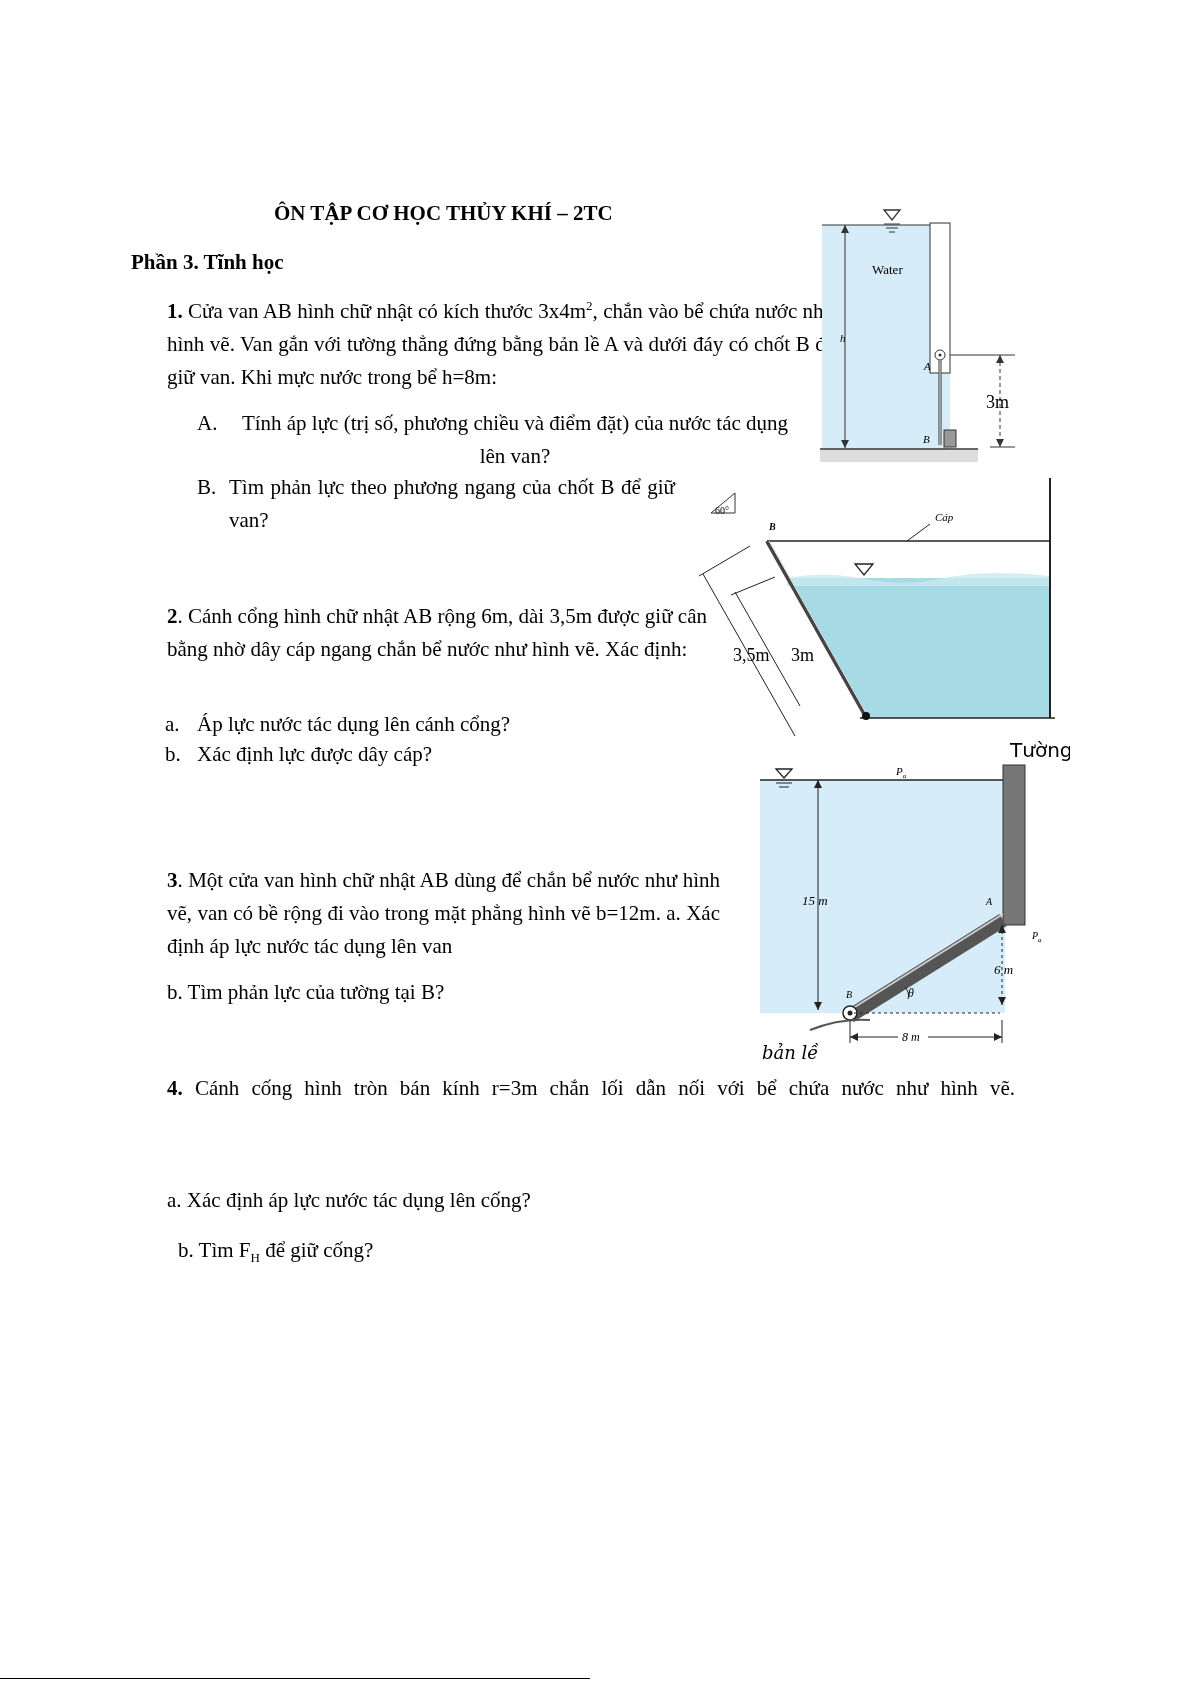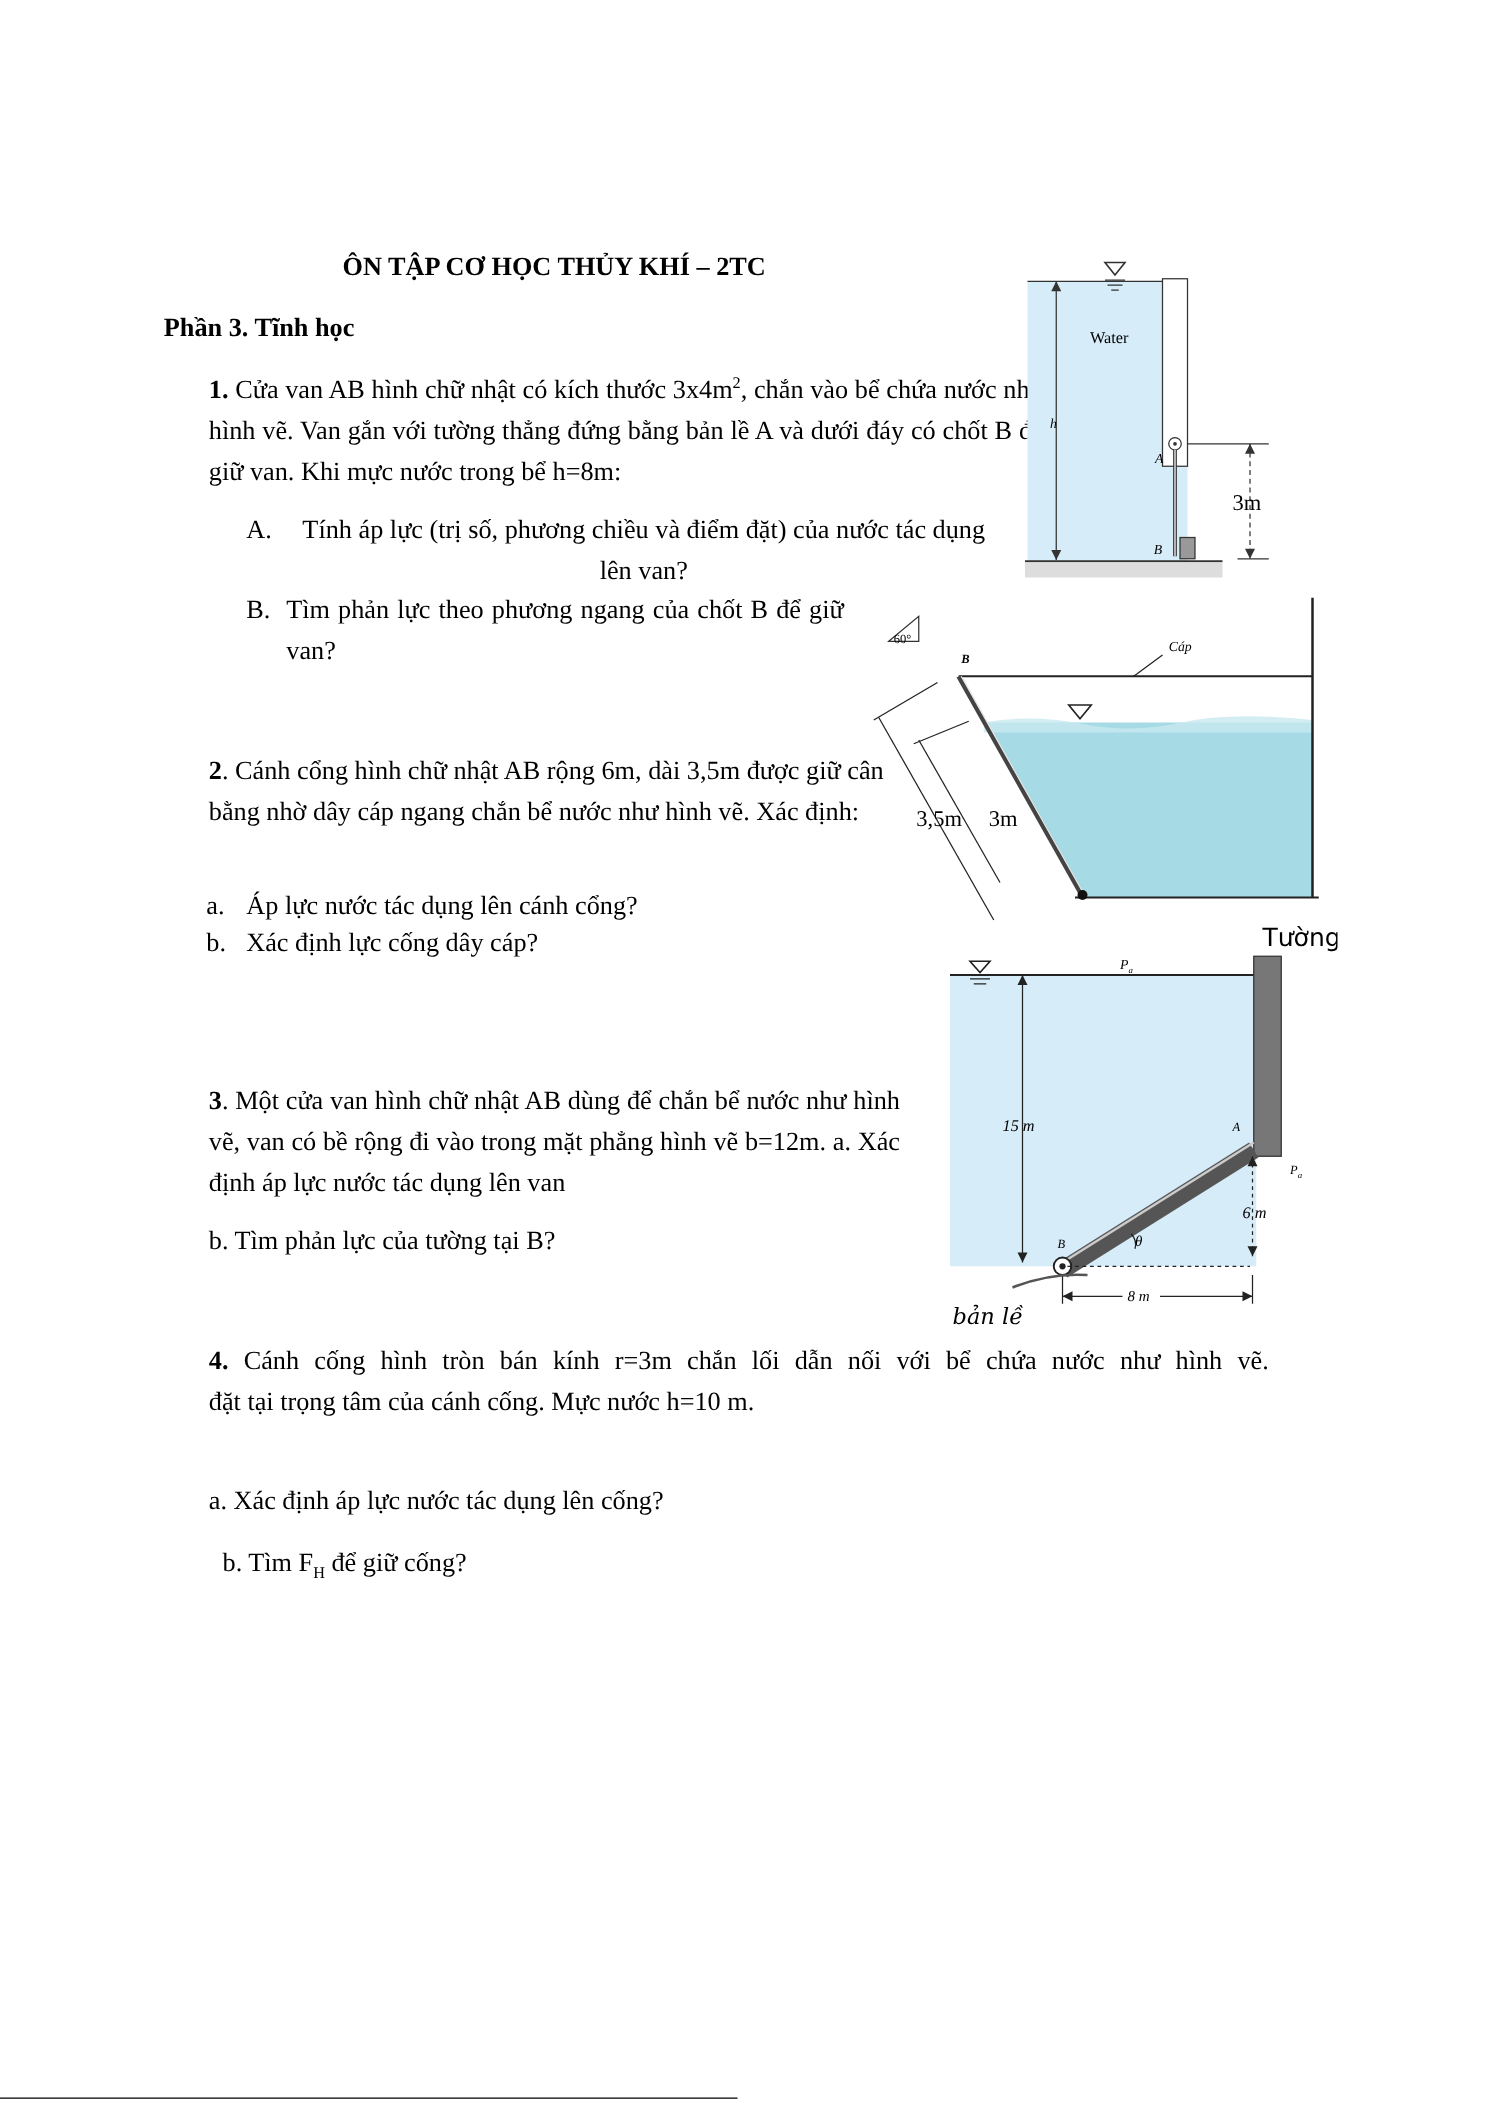--- a/index.html
+++ b/index.html
@@ -67,21 +67,21 @@
 
 <div class="abs p just" style="left:131px; top:600px; width:540px;">
   <span class="bold">2</span><span>. Cánh cổng hình chữ nhật AB rộng 6m, dài 3,5m được giữ cân bằng nhờ dây cáp ngang chắn bể nước như hình vẽ. Xác định:</span>
 </div>
 <div class="list-item" style="left:165px; top:708px; width:520px;">
   <span class="marker">a.</span>
   <div style="padding-left:32px;">Áp lực nước tác dụng lên cánh cổng?</div>
 </div>
 <div class="list-item" style="left:165px; top:738px; width:520px;">
   <span class="marker">b.</span>
-  <div style="padding-left:32px;">Xác định lực cống dây cáp?</div>
+  <div style="padding-left:32px;">Xác định lực được dây cáp?</div>
 </div>
 
 <svg class="fig" style="left:695px; top:478px;" width="370" height="262" viewBox="0 0 370 262">
   <polygon points="92,100 355,100 355,240 170,240" fill="#a6dbe6"></polygon>
   <path d="M92,100 Q130,93 170,101 T250,100 T355,98 L355,108 L92,108 Z" fill="#c8e9f0" opacity="0.8"></path>
   <line x1="72" y1="63" x2="355" y2="63" stroke="#222" stroke-width="1.5"></line>
   <line x1="355" y1="0" x2="355" y2="240" stroke="#222" stroke-width="2"></line>
   <line x1="165" y1="240" x2="360" y2="240" stroke="#222" stroke-width="1.5"></line>
   <line x1="72" y1="63" x2="170" y2="237" stroke="#444" stroke-width="4"></line>
   <line x1="74" y1="63" x2="172" y2="237" stroke="#eee" stroke-width="1"></line>
@@ -138,20 +138,19 @@
   <line x1="100" y1="302" x2="252" y2="302" stroke="#222"></line>
   <polygon points="108,298 100,302 108,306" fill="#222"></polygon>
   <polygon points="244,298 252,302 244,306" fill="#222"></polygon>
   <rect x="148" y="295" width="30" height="12" fill="#fff"></rect>
   <text x="152" y="306" font-size="12" font-style="italic" font-family="Liberation Serif, serif">8 m</text>
   <text x="12" y="324" font-size="18" font-style="italic" font-family="DejaVu Serif, serif">bản lề</text>
 </svg>
 
 <div class="abs p" style="left:131px; top:1072px; width:848px;">
   <div style="text-align:justify; text-align-last:justify;"><span class="bold">4.</span><span> Cánh cống hình tròn bán kính r=3m chắn lối dẫn nối với bể chứa nước như hình vẽ.</span></div>
-  <div>đặt tại trọng tâm của cánh cống.  Mực nước h=10 m.</div>
 </div>
 <div class="abs p" style="left:131px; top:1184px;">a. Xác định áp lực nước tác dụng lên cống?</div>
 <div class="abs p" style="left:142px; top:1234px;">
   <span>b. Tìm F</span><sub>H</sub><span>  để giữ cống?</span>
 </div>
 
 <div class="foot-line"></div>
 
 </body></html>

